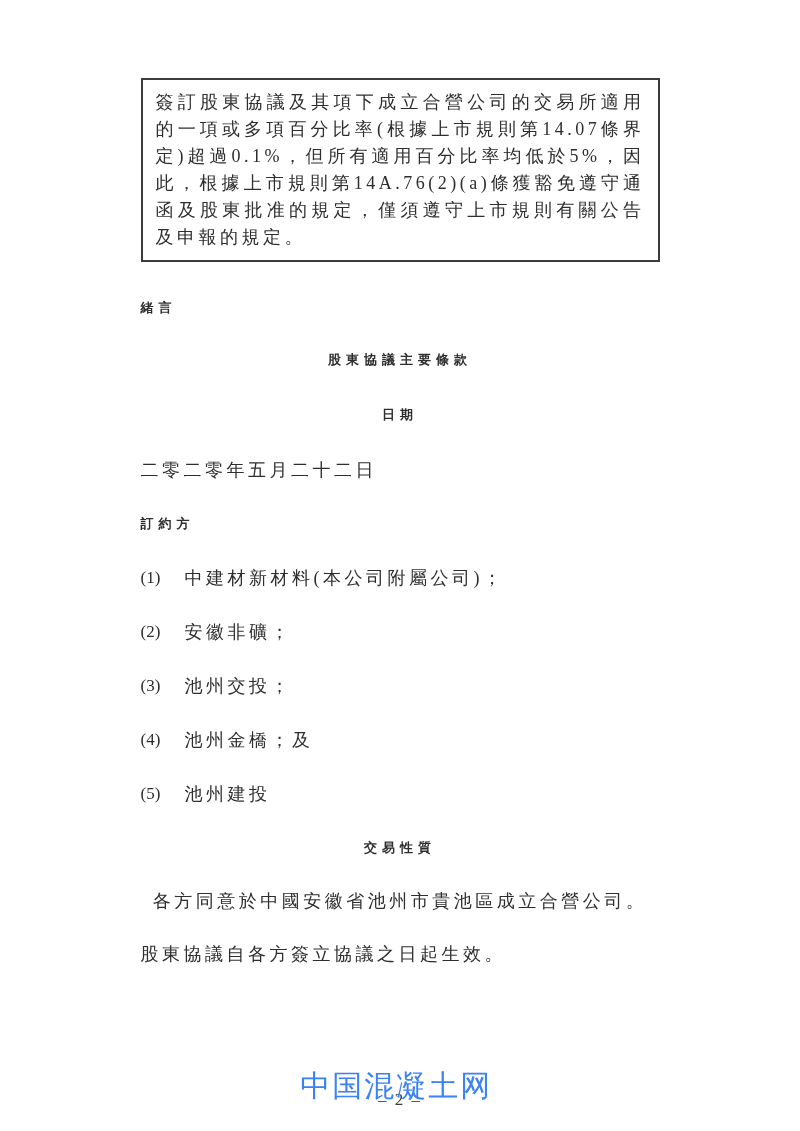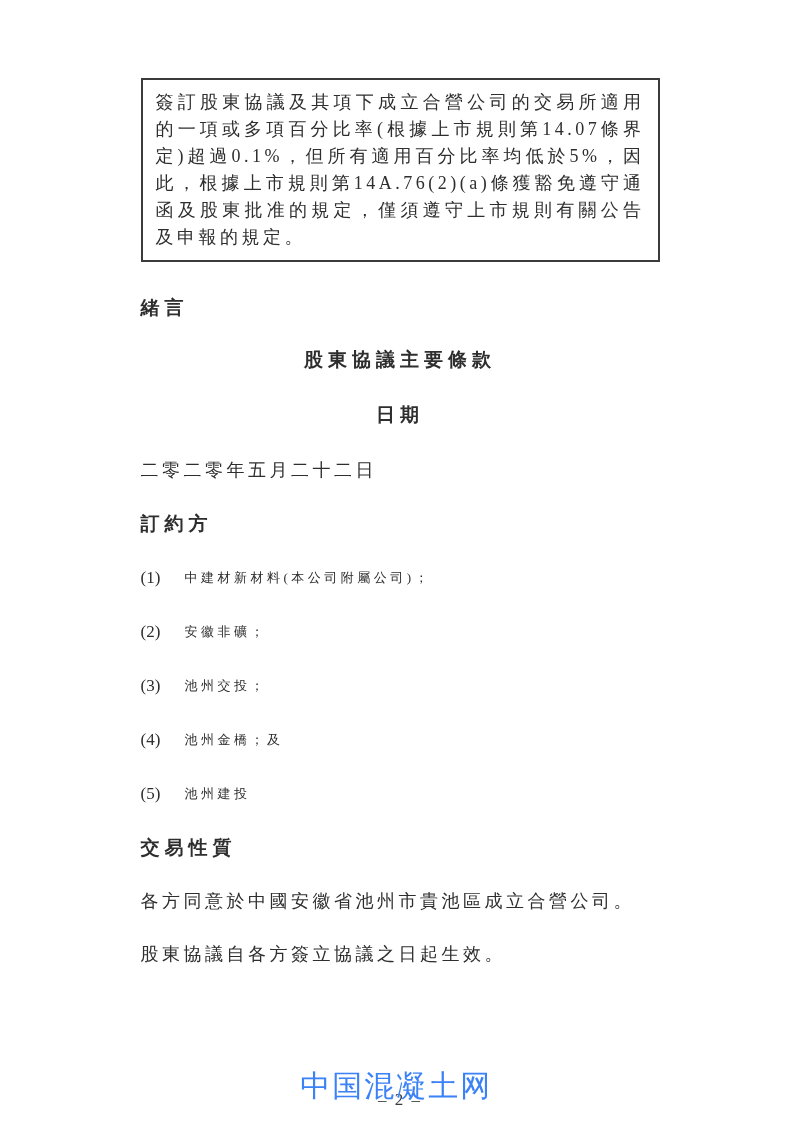--- a/index.html
+++ b/index.html
@@ -26,43 +26,43 @@
     line-height: 27px;
     text-align: justify;
   }
   .para {
     font-size: 18px;
     letter-spacing: 3.5px;
     line-height: 28px;
     text-align: justify;
   }
   .heading {
-    font-size: 19px;
+    font-size: 13px;
     font-weight: bold;
     letter-spacing: 5px;
     line-height: 28px;
   }
   .mb24 { margin-bottom: 24px; }
-  .mb25 { margin-bottom: 25px; }
+  .mb25 { margin-bottom: 25px; text-align: center; }
   .mb26 { margin-bottom: 26px; }
   .mb27 { margin-bottom: 27px; text-align: center; }
   .list-item {
     display: flex;
     align-items: flex-start;
     margin-bottom: 26px;
     line-height: 28px;
   }
   .list-num {
     width: 44px;
     flex: 0 0 44px;
     font-size: 17px;
     letter-spacing: 0;
   }
   .list-text {
-    font-size: 13px;
+    font-size: 18px;
     letter-spacing: 3.5px;
   }
   .watermark {
     position: absolute;
     top: 1066px;
     left: 50%;
     transform: translateX(-52%);
     font-size: 30px;
     letter-spacing: 2px;
     white-space: nowrap;

